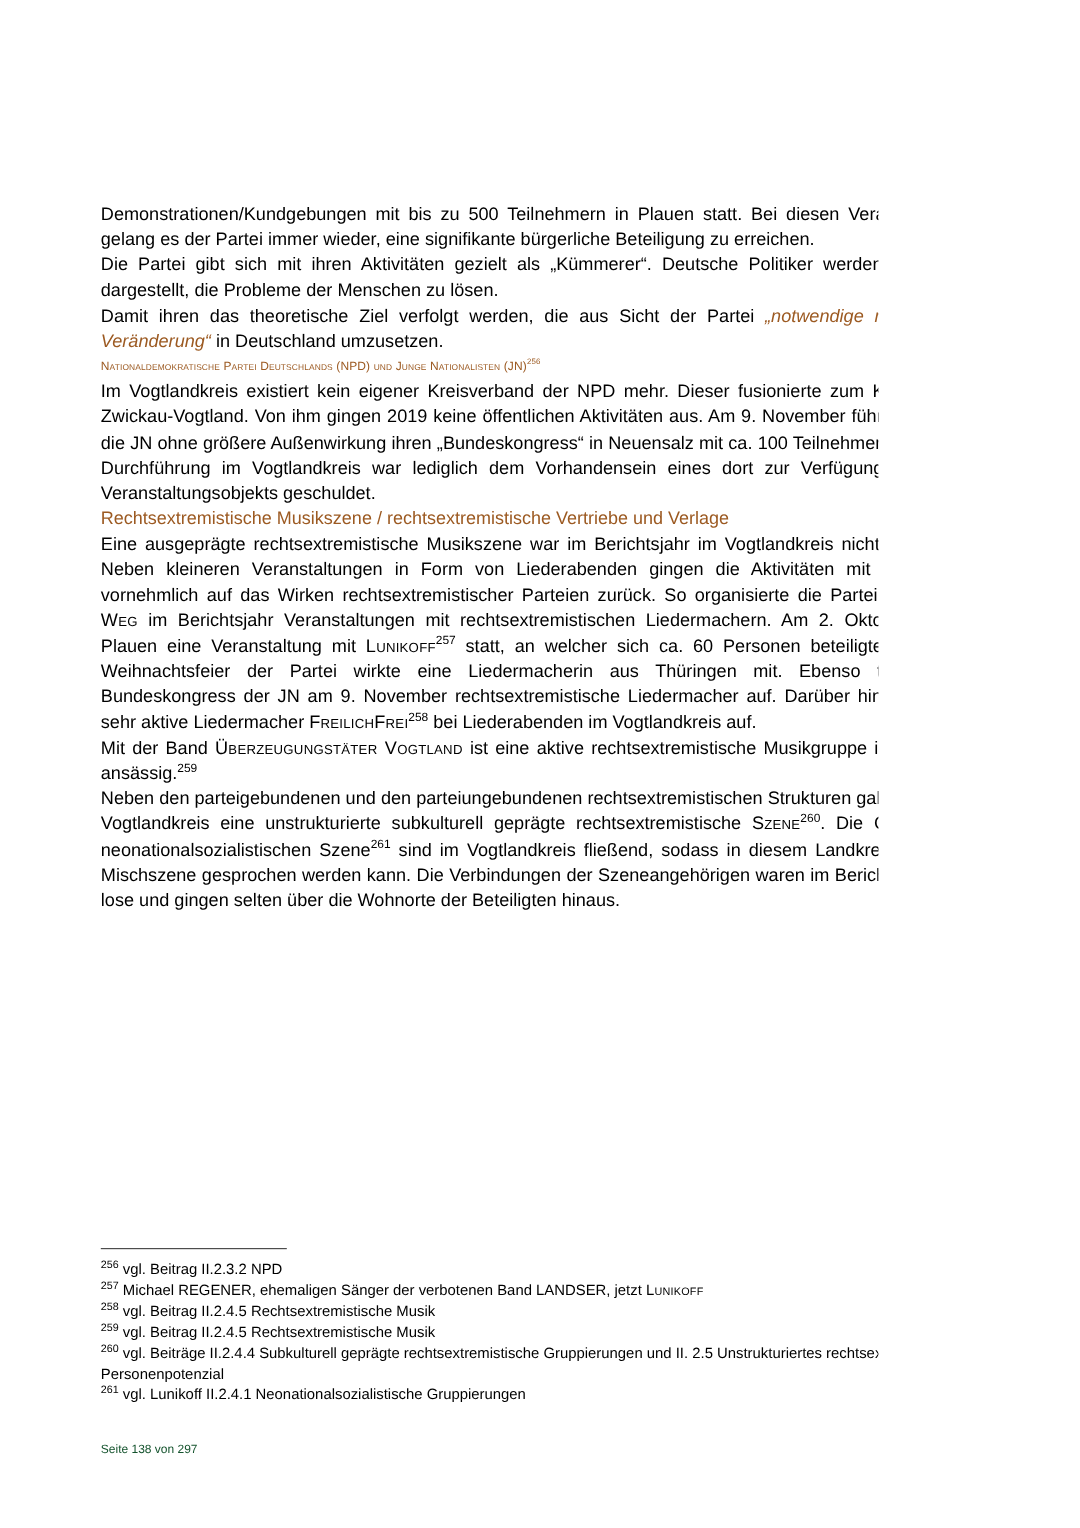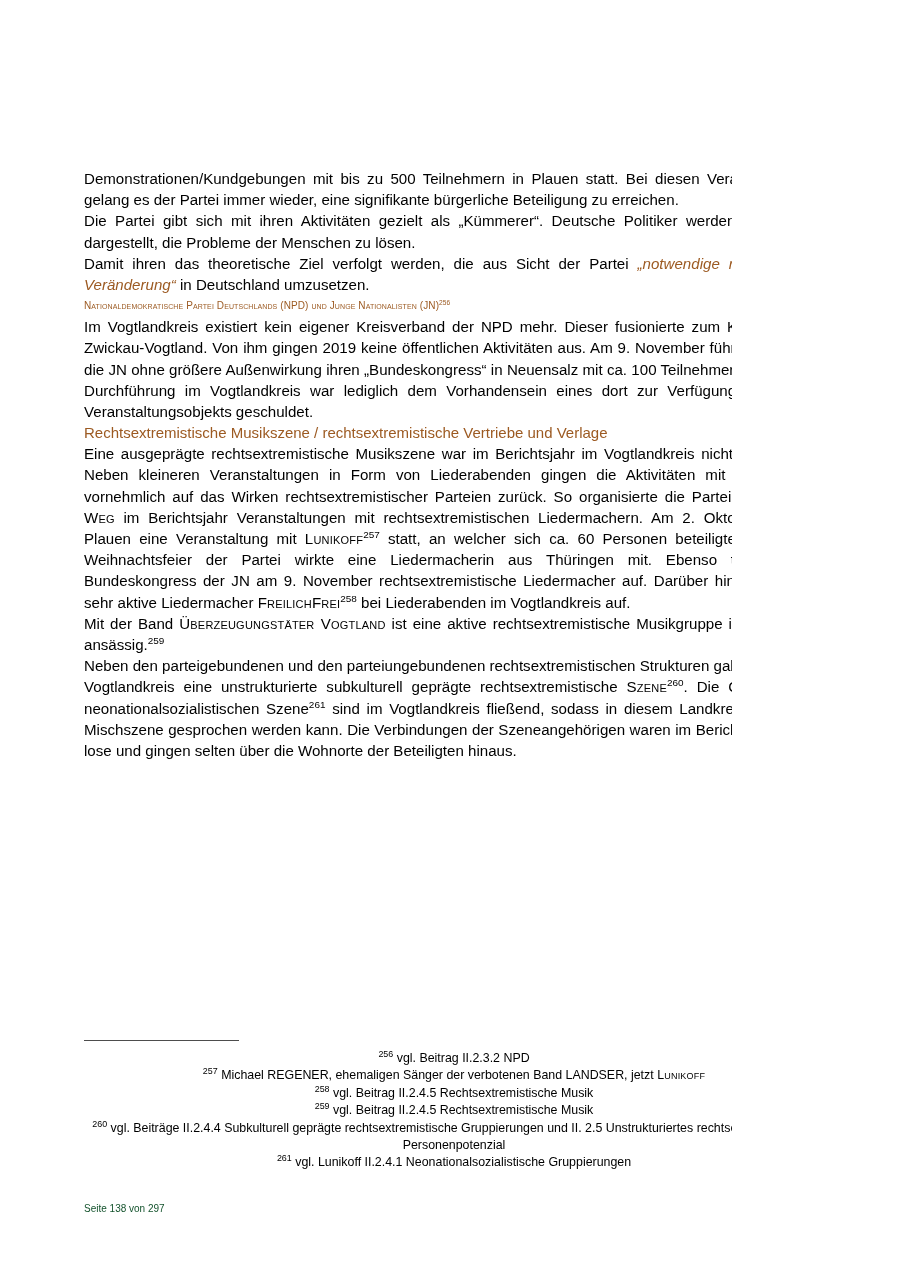--- a/index.html
+++ b/index.html
@@ -85,21 +85,21 @@
     width: 155px;
     height: 0;
     border: 0;
     border-top: 1.4px solid #4d4d4d;
     margin: 0 0 9px 0;
   }
   .fn {
     margin: 0;
     font-size: 12.4px;
     line-height: 17.4px;
-    text-align: center;
+    text-align: left;
     color: #000000;
   }
   .fn sup {
     font-size: 0.72em;
   }
   .page-footer {
     position: absolute;
     left: 84px;
     top: 1199px;
     font-size: 10px;

